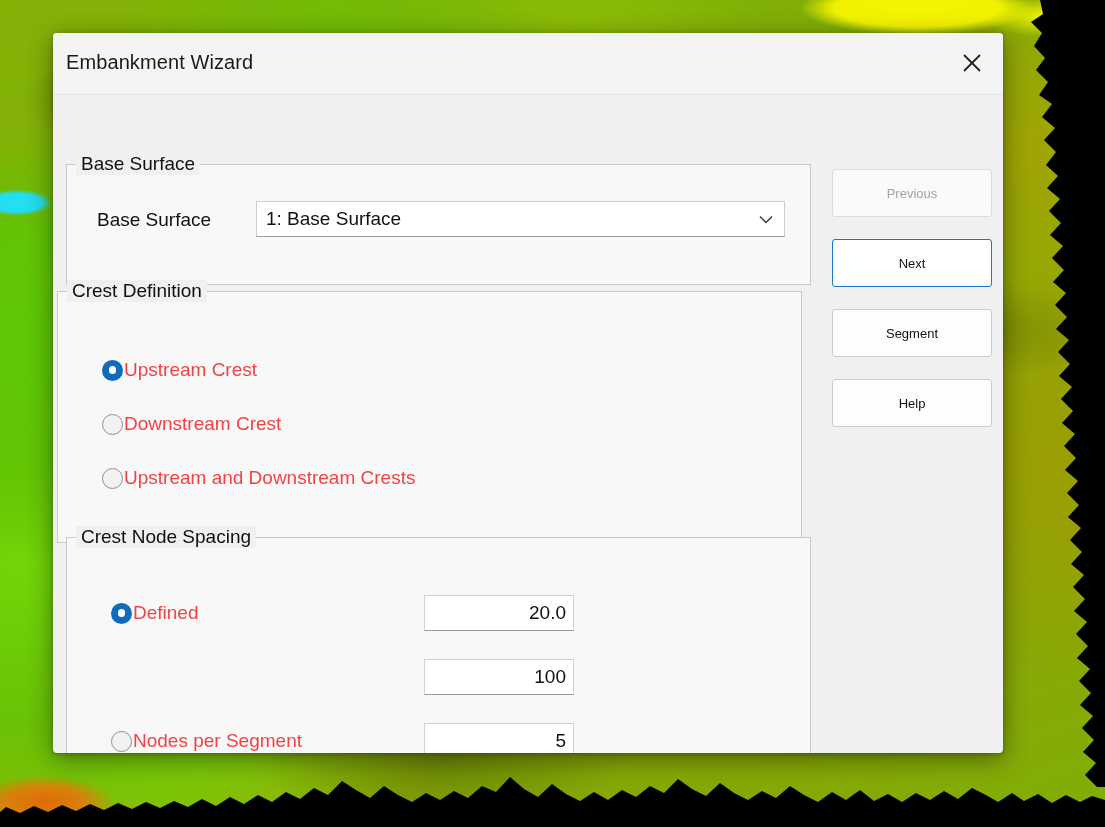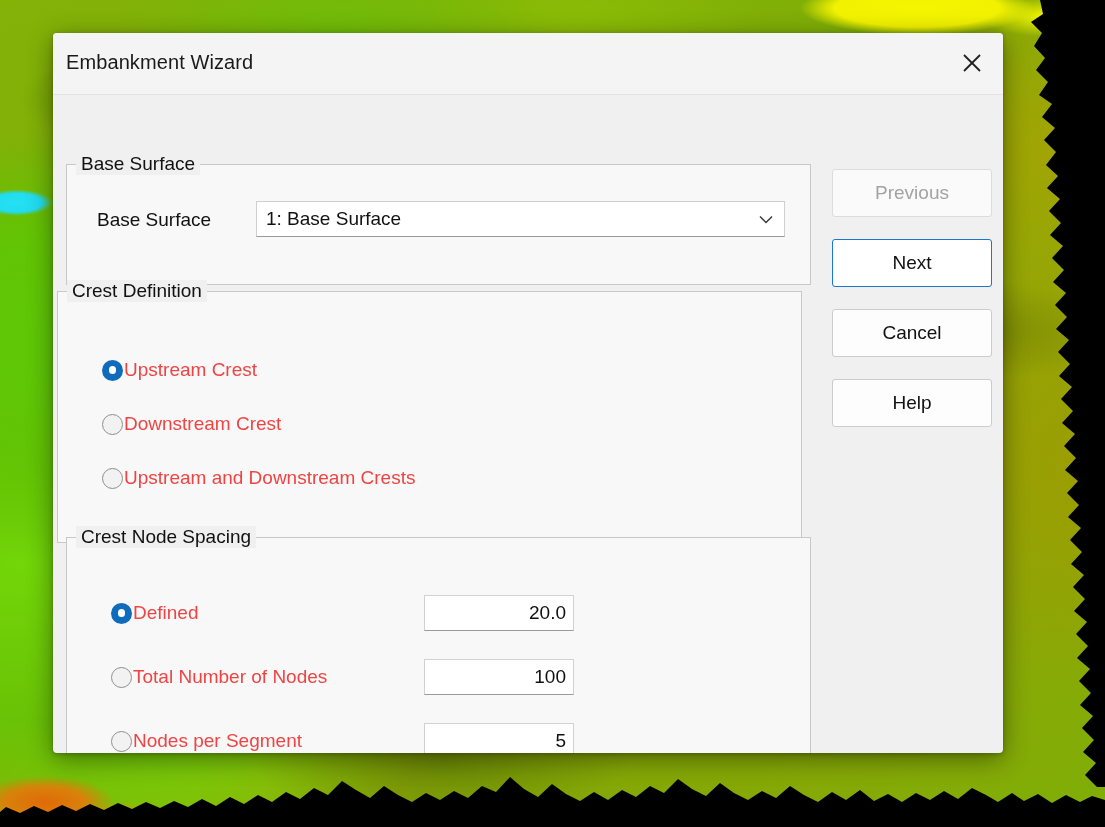--- a/index.html
+++ b/index.html
@@ -241,21 +241,21 @@
     left: 779px;
     width: 160px;
     height: 48px;
     box-sizing: border-box;
     background: #fdfdfd;
     border: 1px solid #cccccc;
     border-radius: 3px;
     display: flex;
     align-items: center;
     justify-content: center;
-    font-size: 19px;
+    font-size: 13px;
     color: #111;
     cursor: default;
   }
   .dlg-btn.disabled {
     color: #a3a3a3;
     background: #fafafa;
     border-color: #dcdcdc;
   }
   .dlg-btn.focused {
     border: 1.6px solid #1b76d2;
@@ -354,33 +354,29 @@
 
       <div class="groupbox" id="gb-spacing">
         <div class="group-title">Crest Node Spacing</div>
 
         <div class="radio-row" style="left:44px; top:64px;">
           <span class="radio on"></span>
           <span class="radio-label">Defined</span>
         </div>
         <div class="numfield" style="left:357px; top:57px;">20.0</div>
 
-        <div class="radio-row" style="left:44px; top:128px;">
-          <span class="radio off"></span>
-          <span class="radio-label">Total Number of Nodes</span>
-        </div>
         <div class="numfield" style="left:357px; top:121px;">100</div>
 
         <div class="radio-row" style="left:44px; top:192px;">
           <span class="radio off"></span>
           <span class="radio-label">Nodes per Segment</span>
         </div>
         <div class="numfield" style="left:357px; top:185px;">5</div>
       </div>
 
       <div class="dlg-btn disabled" id="btn-previous">Previous</div>
       <div class="dlg-btn focused" id="btn-next">Next</div>
-      <div class="dlg-btn" id="btn-cancel">Cancel</div>
+      <div class="dlg-btn" id="btn-cancel">Segment</div>
       <div class="dlg-btn" id="btn-help">Help</div>
 
     </div>
   </div>
 </div>
 
 </body></html>

